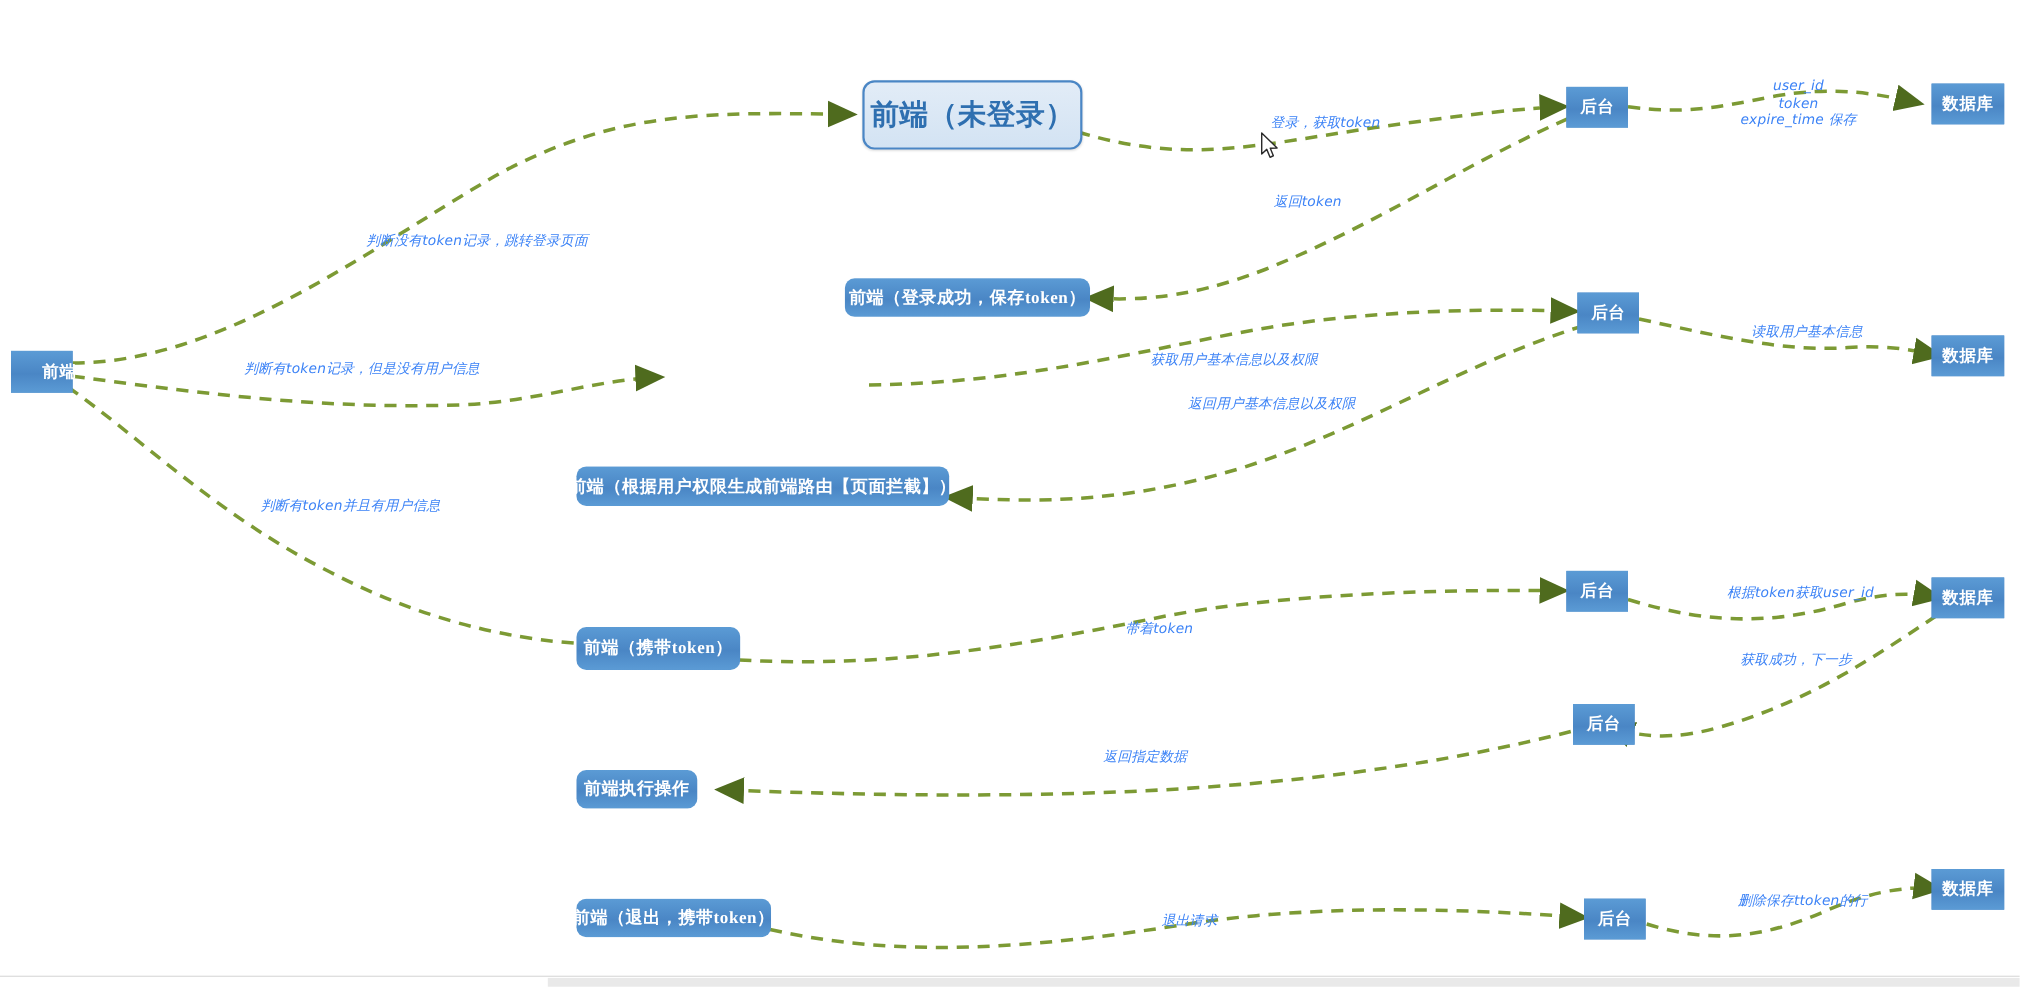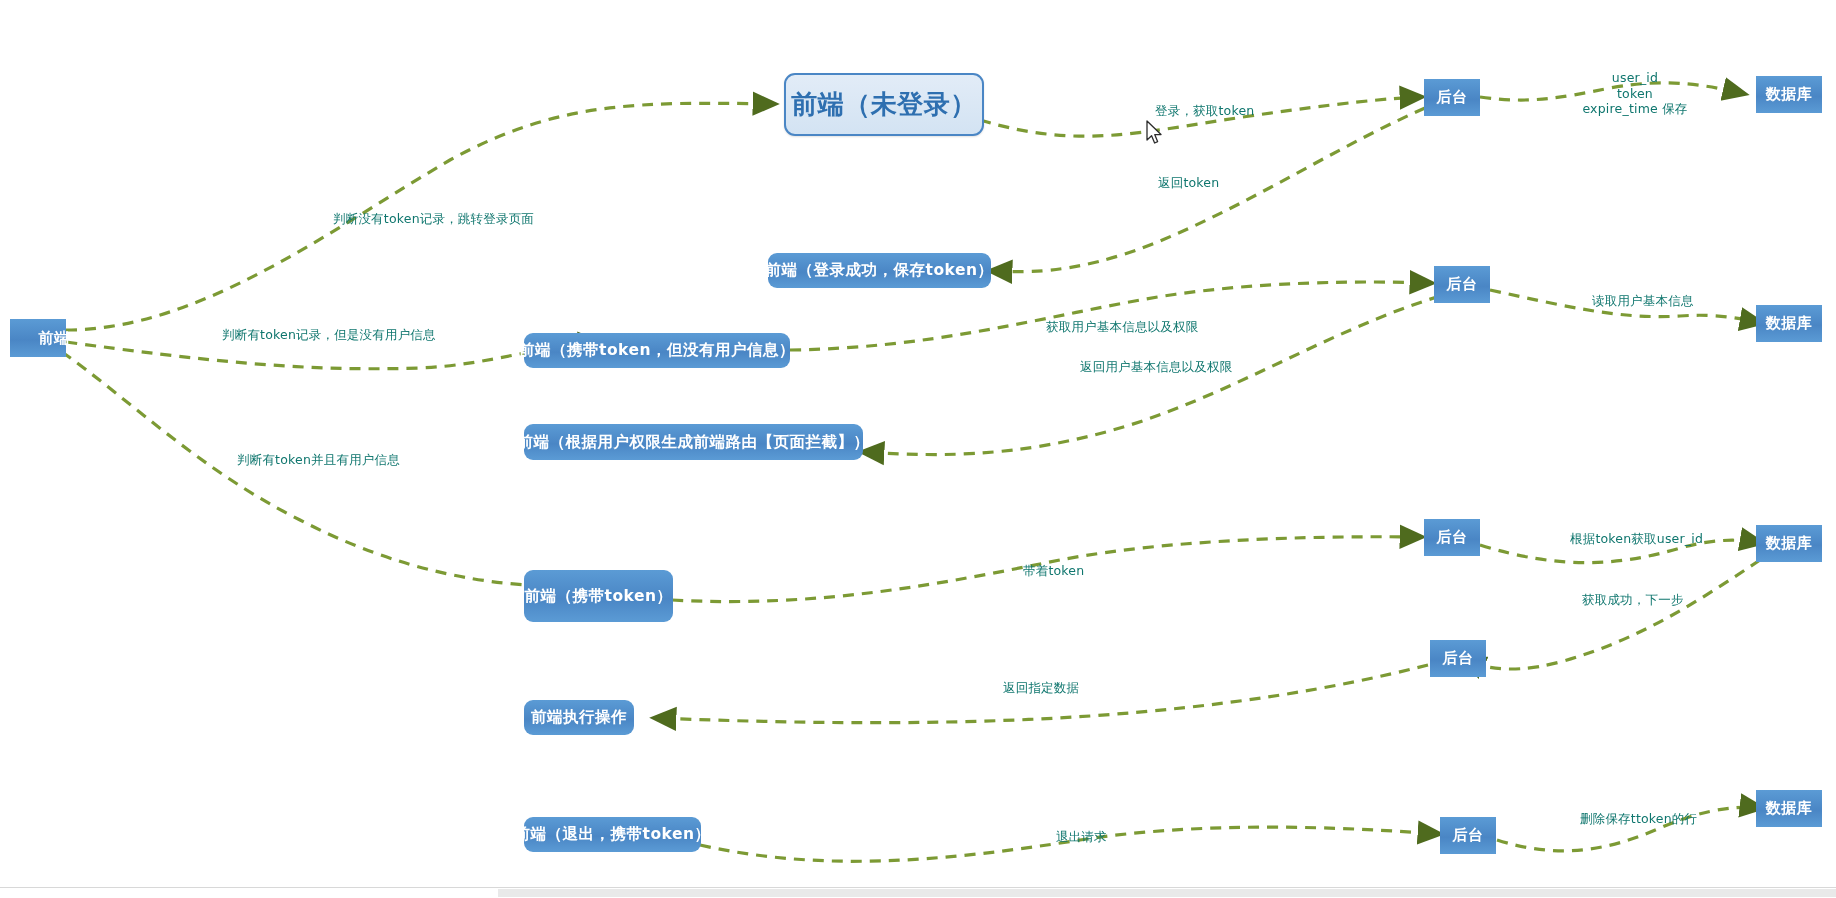--- a/index.html
+++ b/index.html
@@ -16,41 +16,43 @@
     position:absolute;
     box-sizing:border-box;
     display:flex;align-items:center;justify-content:center;
     color:#ffffff;
     font-weight:bold;
     white-space:nowrap;
     border-radius:9px;
     background:linear-gradient(to bottom,#5b9bd5 0%,#4a86c5 55%,#5b9bd5 100%);
     background-color:#4a86c5;
     letter-spacing:0.5px;
+    font-family:Liberation Serif, serif;
   }
   .node.small{font-size:15px;border-radius:0;}
   .node.mid{font-size:15.5px;}
 
   
   .node.hero{
     background:linear-gradient(to bottom,#e2ecf7 0%,#d3e3f3 100%);
     background-color:#dde8f5;
     border:2.5px solid #4a86c5;
     border-radius:11px;
     color:#2e6fb0;
     font-size:26px;
     font-weight:bold;
     box-shadow:0 1px 2px rgba(0,0,0,.12);
   }
 
   
   .elabel{
     position:absolute;
+    font-style:italic;
     font-size:12.5px;
-    color:#0f766e;
+    color:#3b82f6;
     white-space:nowrap;
     line-height:1.25;
     letter-spacing:0.2px;
   }
   .elabel.multi{text-align:center;}
 
   
   .cursor{position:absolute;pointer-events:none;}
 
   
@@ -106,25 +108,24 @@
       <path d="M1497,840 C1560,860 1610,850 1660,828 C1710,806 1745,806 1762,808"></path>
     </g>
   </svg>
 
   <div class="node small" style="left:10px;top:319px;width:56px;height:38px;padding-left:32px;">前端</div>
 
   <div class="node hero" style="left:784px;top:73px;width:200px;height:63px;">前端（未登录）</div>
 
   <div class="node mid" style="left:768px;top:253px;width:223px;height:35px;">前端（登录成功，保存token）</div>
 
-  <div class="node mid" style="left:524px;top:333px;width:266px;height:35px;">前端（携带token，但没有用户信息）</div>
 
   <div class="node mid" style="left:524px;top:424px;width:339px;height:36px;">前端（根据用户权限生成前端路由【页面拦截】）</div>
 
-  <div class="node mid" style="left:524px;top:570px;width:149px;height:52px;">前端（携带token）</div>
+  <div class="node mid" style="left:524px;top:570px;width:149px;height:39px;">前端（携带token）</div>
 
   <div class="node mid" style="left:524px;top:700px;width:110px;height:35px;">前端执行操作</div>
 
   <div class="node mid" style="left:524px;top:817px;width:177px;height:35px;">前端（退出，携带token）</div>
 
   <div class="node small" style="left:1424px;top:79px;width:56px;height:37px;">后台</div>
 
   <div class="node small" style="left:1434px;top:266px;width:56px;height:37px;">后台</div>
 
   <div class="node small" style="left:1424px;top:519px;width:56px;height:37px;">后台</div>

